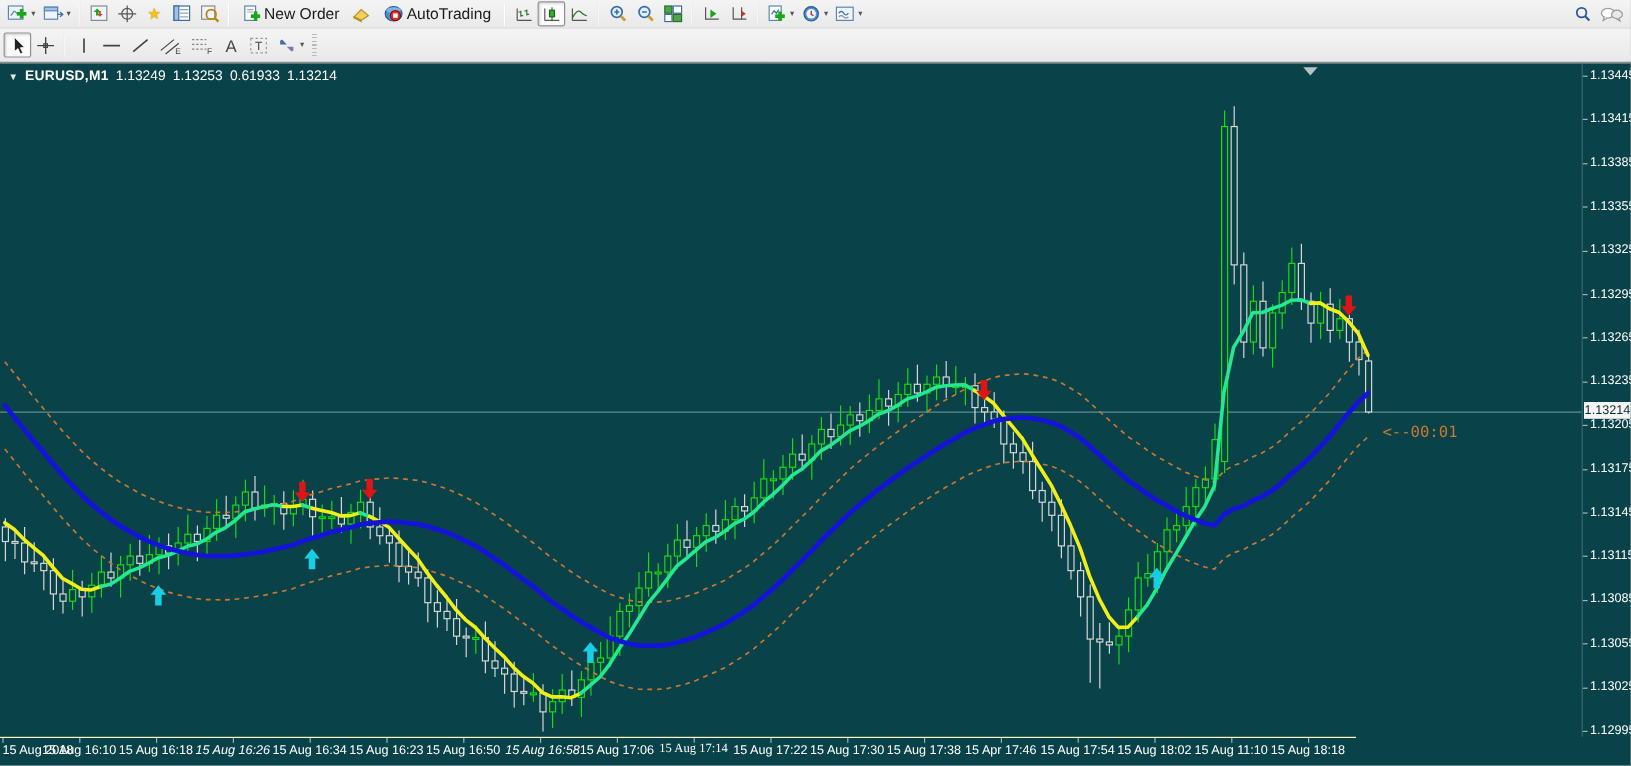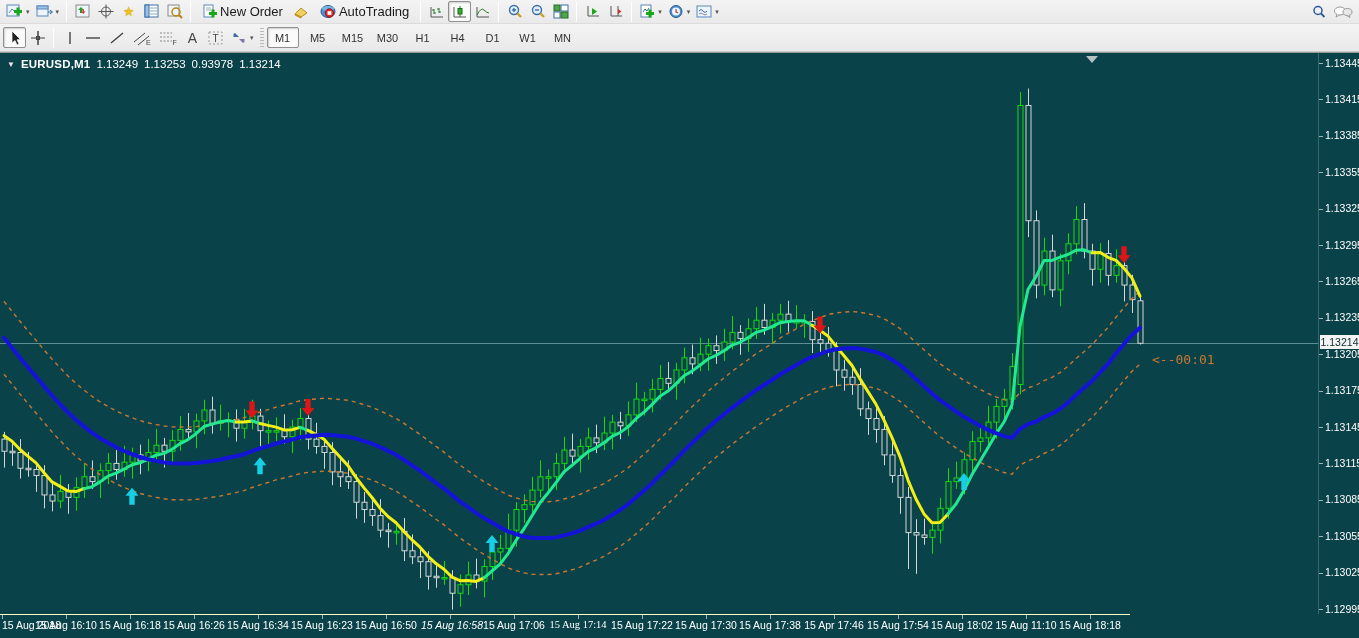--- a/index.html
+++ b/index.html
@@ -273,31 +273,20 @@
       </svg>
   </div>
   <div class="btn">
     <svg width="16" height="16">
         <path d="M4 3 l4 4 h-2.5 l0 0 h-3 v-3 l0 0 z" fill="#3a6ea5" transform="rotate(0 6 6)"></path>
         <path d="M12 13 l-4 -4 h2.5 v-0 h3 v3 z" fill="#7a7aa8"></path>
       </svg>
     <span class="caret">▾</span>
   </div>
   <div class="grip"></div>
-  <div id="tf-group" style="display:flex;align-items:center;gap:3px">
-      <div class="tf sel">M1</div>
-      <div class="tf">M5</div>
-      <div class="tf">M15</div>
-      <div class="tf">M30</div>
-      <div class="tf">H1</div>
-      <div class="tf">H4</div>
-      <div class="tf">D1</div>
-      <div class="tf">W1</div>
-      <div class="tf">MN</div>
-    </div>
 </div>
 
 <div class="chartwrap">
   <svg id="plot" width="1318" height="561">
       <g>
         <line x1="0" x2="1318" y1="290.5" y2="290.5" stroke="#5c8f94" stroke-width="1"></line>
       </g>
       <g>
         <line x1="4.5" x2="4.5" y1="378.853333333325" y2="414.64666666665045" stroke="#d6d6d6" stroke-width="1"></line>
         <rect x="2" y="386.13333333331883" width="5" height="12.133333333332018" fill="#0a4249" stroke="#d6d6d6" stroke-width="1"></rect>
@@ -623,21 +612,21 @@
         <path d="M1086 3 h12 l-6 7 z" fill="#b7c3c3"></path>
       </g>
     </svg>
 
   <div class="title-overlay">
     <span class="tri">▼</span>
     <b>EURUSD,M1</b>
     <span class="quotes">
       <span>1.13249</span>
       <span>1.13253</span>
-      <span>0.93978</span>
+      <span>0.61933</span>
       <span>1.13214</span>
     </span>
   </div>
 
   <div class="paxis" id="paxis">
     <div class="pricebox" id="pricebox" style="top: 282.28px;">1.13214</div>
   <div class="ptick" style="top: 10px;"></div>
       <div class="plabel" style="top: 3.5px;">1.13445</div>
       <div class="ptick" style="top: 46px;"></div>
       <div class="plabel" style="top: 39.9px;">1.13415</div>
@@ -672,21 +661,21 @@
     </div>
 
   <div class="taxis" id="taxis">
       <div class="ttick" style="left: 2px;"></div>
       <div class="tlabel" style="left: 2px;">15 Aug 2018</div>
       <div class="ttick" style="left: 66px;"></div>
       <div class="tlabel" style="left: 66px; transform: translateX(-50%);">15 Aug 16:10</div>
       <div class="ttick" style="left: 130px;"></div>
       <div class="tlabel" style="left: 130px; transform: translateX(-50%);">15 Aug 16:18</div>
       <div class="ttick" style="left: 194px;"></div>
-      <div class="tlabel" style="left: 194px; transform: translateX(-50%);">15 Aug 16:26</div>
+      <div class="tlabel" style="left: 194px; transform: translateX(-50%); font-style: italic;">15 Aug 16:26</div>
       <div class="ttick" style="left: 258px;"></div>
       <div class="tlabel" style="left: 258px; transform: translateX(-50%);">15 Aug 16:34</div>
       <div class="ttick" style="left: 322px;"></div>
       <div class="tlabel" style="left: 322px; transform: translateX(-50%);">15 Aug 16:23</div>
       <div class="ttick" style="left: 386px;"></div>
       <div class="tlabel" style="left: 386px; transform: translateX(-50%);">15 Aug 16:50</div>
       <div class="ttick" style="left: 450px;"></div>
       <div class="tlabel" style="left: 452px; transform: translateX(-50%); font-style: italic;">15 Aug 16:58</div>
       <div class="ttick" style="left: 514px;"></div>
       <div class="tlabel" style="left: 514px; transform: translateX(-50%);">15 Aug 17:06</div>

